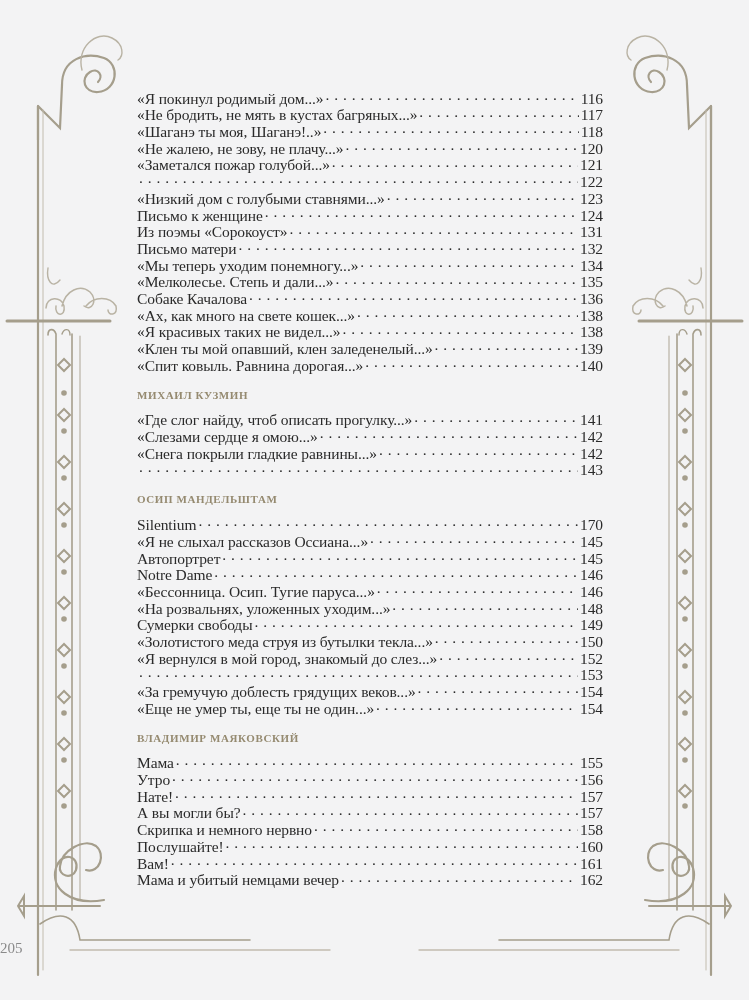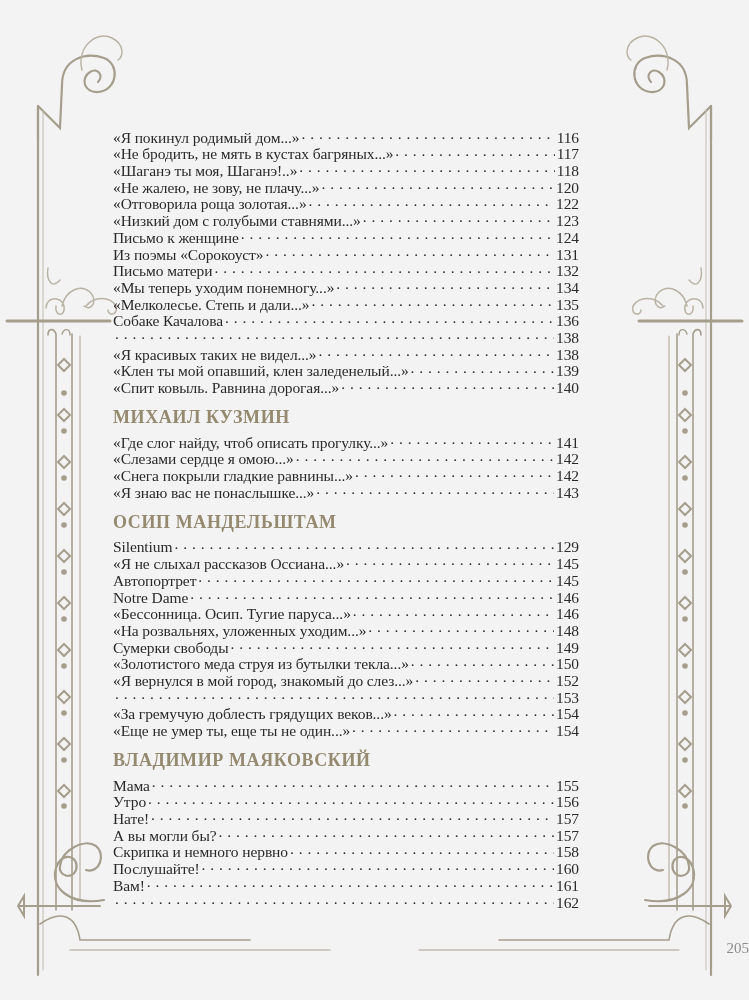--- a/index.html
+++ b/index.html
@@ -7,24 +7,23 @@
       width: 749px; height: 1000px;
       background: #f3f3f4;
       position: relative;
       overflow: hidden;
       font-family: "Liberation Serif", "DejaVu Serif", serif;
       color: #2a2a2a;
     }
     .frame { position: absolute; left: 0; top: 0; width: 749px; height: 1000px; pointer-events: none; }
     .toc {
       position: absolute;
-      left: 113px;
+      left: 137px;
       width: 466px;
       top: 87px;
-      margin-top: 39px;
     }
     .entry {
       display: flex;
       align-items: baseline;
       height: 16.7px;
       font-size: 15.5px;
       line-height: 16.7px;
       white-space: nowrap;
       letter-spacing: -0.1px;
     }
@@ -38,34 +37,34 @@
     }
     .entry .dots::after {
       content: ". . . . . . . . . . . . . . . . . . . . . . . . . . . . . . . . . . . . . . . . . . . . . . . . . . . . . . . . . . . . .";
       position: absolute; left: 0; top: 0;
       letter-spacing: 0.5px;
       white-space: nowrap;
     }
     .entry .page { flex: 0 0 auto; text-align: left; }
     .section-heading {
       font-weight: bold;
-      font-size: 18px;
+      font-size: 11px;
       color: #958a70;
       letter-spacing: 0.6px;
       height: 20px;
       line-height: 20px;
       margin-top: 14px;
       margin-bottom: 4px;
       text-transform: uppercase;
     }
     .page-number {
       position: absolute;
       top: 940px;
       left: 0; width: 749px;
-      text-align: right;
+      text-align: left;
       font-size: 15px;
       color: #8a8a8a;
     }
   </style>
 </head>
 <body>
 
 <svg class="frame" viewBox="0 0 749 1000" xmlns="http://www.w3.org/2000/svg">
   <g fill="none" stroke="#a59e8c" stroke-width="2.2" stroke-linecap="round">
 
@@ -156,21 +155,25 @@
         <span class="title">«Шаганэ ты моя, Шаганэ!..»</span>
         <span class="dots"></span>
         <span class="page">118</span>
       </div>
     <div class="entry">
         <span class="title">«Не жалею, не зову, не плачу...»</span>
         <span class="dots"></span>
         <span class="page">120</span>
       </div>
     <div class="entry">
-        <span class="title">«Отговорила роща золотая...»</span>
+        <span class="title">«Заметался пожар голубой...»</span>
+        <span class="dots"></span>
+        <span class="page">121</span>
+      </div>
+    <div class="entry">
         <span class="dots"></span>
         <span class="page">122</span>
       </div>
     <div class="entry">
         <span class="title">«Низкий дом с голубыми ставнями...»</span>
         <span class="dots"></span>
         <span class="page">123</span>
       </div>
     <div class="entry">
         <span class="title">Письмо к женщине</span>
@@ -196,20 +199,21 @@
         <span class="title">«Мелколесье. Степь и дали...»</span>
         <span class="dots"></span>
         <span class="page">135</span>
       </div>
     <div class="entry">
         <span class="title">Собаке Качалова</span>
         <span class="dots"></span>
         <span class="page">136</span>
       </div>
     <div class="entry">
+        <span class="title">«Ах, как много на свете кошек...»</span>
         <span class="dots"></span>
         <span class="page">138</span>
       </div>
     <div class="entry">
         <span class="title">«Я красивых таких не видел...»</span>
         <span class="dots"></span>
         <span class="page">138</span>
       </div>
     <div class="entry">
         <span class="title">«Клен ты мой опавший, клен заледенелый...»</span>
@@ -234,32 +238,31 @@
         <span class="title">«Слезами сердце я омою...»</span>
         <span class="dots"></span>
         <span class="page">142</span>
       </div>
     <div class="entry">
         <span class="title">«Снега покрыли гладкие равнины...»</span>
         <span class="dots"></span>
         <span class="page">142</span>
       </div>
     <div class="entry">
-        <span class="title">«Я знаю вас не понаслышке...»</span>
         <span class="dots"></span>
         <span class="page">143</span>
       </div>
   </div>
 
   <div>
     <div class="section-heading">Осип Мандельштам</div>
     <div class="entry">
         <span class="title">Silentium</span>
         <span class="dots"></span>
-        <span class="page">129</span>
+        <span class="page">170</span>
       </div>
     <div class="entry">
         <span class="title">«Я не слыхал рассказов Оссиана...»</span>
         <span class="dots"></span>
         <span class="page">145</span>
       </div>
     <div class="entry">
         <span class="title">Автопортрет</span>
         <span class="dots"></span>
         <span class="page">145</span>
@@ -341,19 +344,20 @@
         <span class="title">Послушайте!</span>
         <span class="dots"></span>
         <span class="page">160</span>
       </div>
     <div class="entry">
         <span class="title">Вам!</span>
         <span class="dots"></span>
         <span class="page">161</span>
       </div>
     <div class="entry">
+        <span class="title">Мама и убитый немцами вечер</span>
         <span class="dots"></span>
         <span class="page">162</span>
       </div>
   </div>
 </div>
 
 <div class="page-number">205</div>
 
 </body></html>

